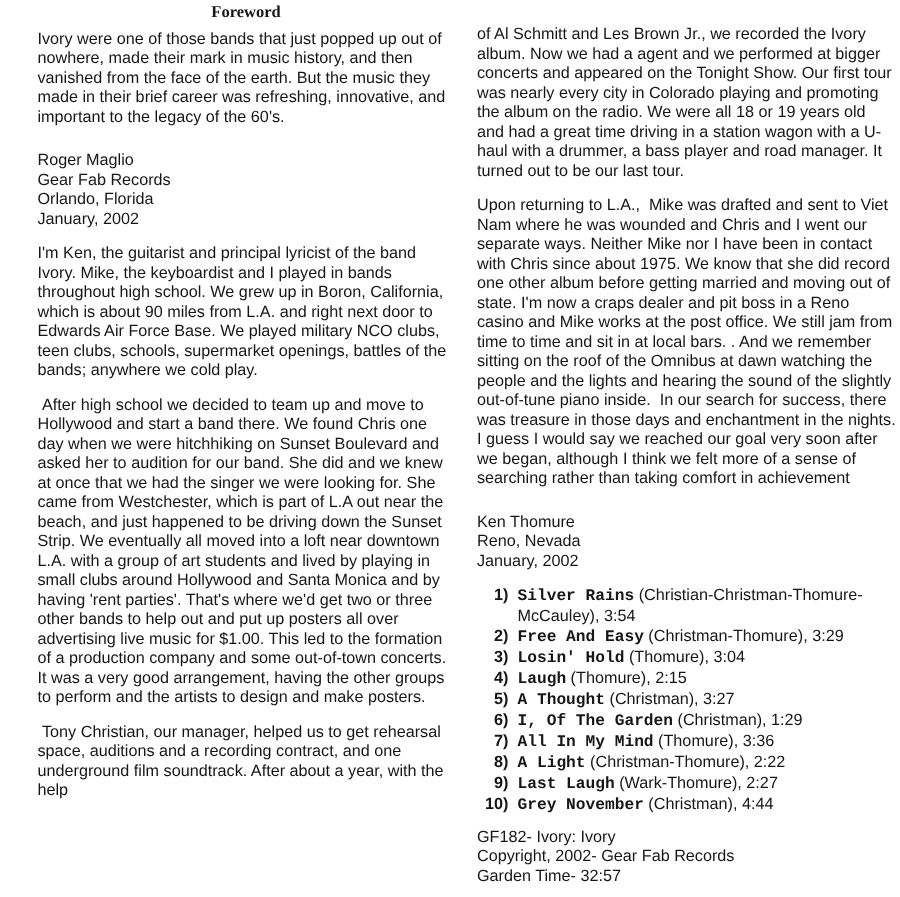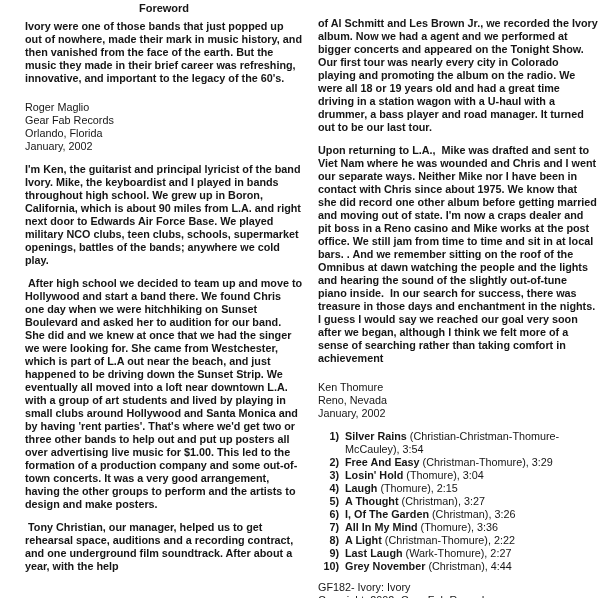--- a/index.html
+++ b/index.html
@@ -35,29 +35,29 @@
     left: 318px;
     top: 17px;
     width: 280px;
   }
   .heading {
     font-weight: bold;
     text-align: center;
     font-size: 11px;
     line-height: 13px;
     margin: 0 0 5px 0;
+    font-family: Liberation Serif, serif;
   }
   .heading-italic {
     font-style: italic;
     margin: 10px 0 22px 0;
   }
   .para {
     margin: 0 0 10px 0;
     white-space: pre-wrap;
-    font-weight: bold;
   }
   .sig {
     margin: 16px 0 10px 0;
   }
   .sig-line {
     line-height: 13px;
   }
   .tracks {
     list-style: none;
     margin: 6px 0 0 0;
@@ -72,20 +72,21 @@
     width: 21px;
     min-width: 21px;
     text-align: right;
     padding-right: 6px;
   }
   .ttext {
     flex: 1;
   }
   .ttitle {
     font-weight: bold;
+    font-family: Liberation Mono, monospace;
   }
   .release {
     margin-top: 8px;
   }
   .release-line {
     line-height: 13px;
   }
 </style>
 </head>
 <body>
@@ -131,21 +132,21 @@
       <li class="track">
         <span class="tnum">4)</span>
         <span class="ttext"><span class="ttitle">Laugh</span> <span>(Thomure), 2:15</span></span>
       </li>
       <li class="track">
         <span class="tnum">5)</span>
         <span class="ttext"><span class="ttitle">A Thought</span> <span>(Christman), 3:27</span></span>
       </li>
       <li class="track">
         <span class="tnum">6)</span>
-        <span class="ttext"><span class="ttitle">I, Of The Garden</span> <span>(Christman), 3:26</span></span>
+        <span class="ttext"><span class="ttitle">I, Of The Garden</span> <span>(Christman), 1:29</span></span>
       </li>
       <li class="track">
         <span class="tnum">7)</span>
         <span class="ttext"><span class="ttitle">All In My Mind</span> <span>(Thomure), 3:36</span></span>
       </li>
       <li class="track">
         <span class="tnum">8)</span>
         <span class="ttext"><span class="ttitle">A Light</span> <span>(Christman-Thomure), 2:22</span></span>
       </li>
       <li class="track">

